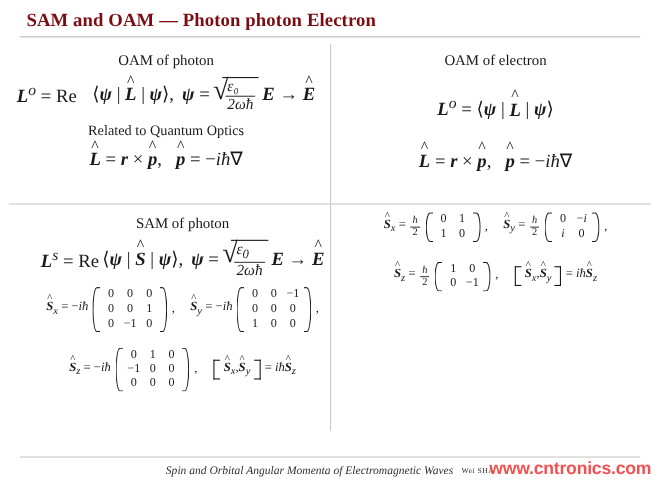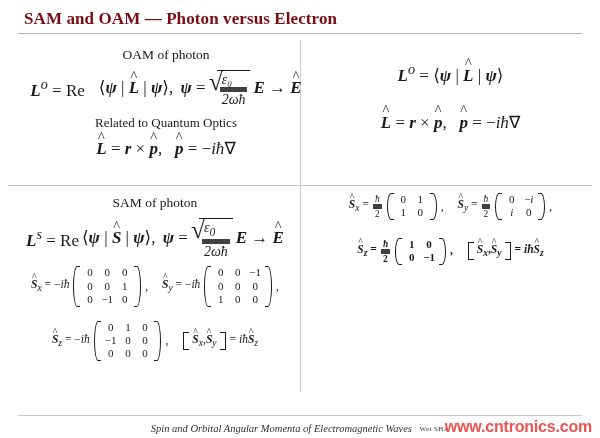--- a/index.html
+++ b/index.html
@@ -58,23 +58,23 @@
     right: 8px;
     top: 147px;
     height: 1px;
     background: #c9c9c9;
   }
   .quad {
     position: absolute;
     box-sizing: border-box;
     text-align: center;
   }
-  .q-tl { left: 16px;   top: 0;   width: 300px; height: 147px; }
+  .q-tl { left: 1px;   top: 0;   width: 300px; height: 147px; }
   .q-tr { left: 301px; top: 0;  width: 299px; height: 147px; }
-  .q-bl { left: 5px;   top: 148px; width: 300px; height: 210px; }
+  .q-bl { left: 16px;   top: 148px; width: 300px; height: 210px; }
   .q-br { left: 301px; top: 148px; width: 299px; height: 210px; }
 
   .head {
     font-size: 13.5px;
     margin-top: 9px;
     margin-bottom: 6px;
     color: #161616;
   }
   .eq {
     font-size: 17px;
@@ -92,21 +92,21 @@
   
   .frac {
     display: inline-block;
     vertical-align: middle;
     text-align: left;
     font-size: 0.82em;
     line-height: 1.08;
     margin: 0 1px;
   }
   .frac .num { display: block; padding: 0 2px; }
-  .frac .den { display: block; border-top: 5px solid #404040; padding: 0 2px; }
+  .frac .den { display: block; border-top: 1px solid #404040; padding: 0 2px; }
   .sqrt {
     display: inline-block;
     vertical-align: middle;
     position: relative;
     padding-left: 8px;
   }
   .sqrt::before {
     content: "\221A";
     position: absolute;
     left: 0;
@@ -192,21 +192,21 @@
     color: #ef4444;
     opacity: 0.92;
     letter-spacing: -0.2px;
   }
 </style>
 </head>
 <body>
 
 <div class="slide">
 
-  <div class="title">SAM and OAM — Photon versus Electron</div>
+  <div class="title">SAM and OAM — Photon photon Electron</div>
   <div class="title-rule"></div>
 
   <div class="grid">
     <div class="vline"></div>
     <div class="hline"></div>
 
     <div class="quad q-tl">
       <div class="head">OAM of photon</div>
 
       <div class="eq">
@@ -224,20 +224,21 @@
 
       <div class="note">Related to Quantum Optics</div>
 
       <div class="eq">
         <span class="hat"><b class="it">L</b></span> = <b class="it">r</b> × <span class="hat"><b class="it">p</b></span>,&nbsp;&nbsp;
         <span class="hat"><b class="it">p</b></span> = −<i>iħ</i>∇
       </div>
     </div>
 
     <div class="quad q-tr">
+      <div class="head">OAM of electron</div>
 
       <div class="eq" style="margin-top:22px;">
         <b class="it">L</b><sup><i>o</i></sup> = ⟨<b class="it">ψ</b> | <span class="hat"><b class="it">L</b></span> | <b class="it">ψ</b>⟩
       </div>
 
       <div class="eq" style="margin-top:24px;">
         <span class="hat"><b class="it">L</b></span> = <b class="it">r</b> × <span class="hat"><b class="it">p</b></span>,&nbsp;&nbsp;
         <span class="hat"><b class="it">p</b></span> = −<i>iħ</i>∇
       </div>
     </div>
@@ -404,21 +405,21 @@
                     </tr>
             </tbody>
                 </table>
                 <span class="par-r"></span>
               </span>
             <span>,</span>
           </span>
         </span>
       </div>
 
-      <div class="eq small" style="margin-top:18px;font-weight:bold;">
+      <div class="eq small" style="margin-top:18px;">
         <span class="eqgroup">
           <span class="eqline">
             <span><span class="hat"><b class="it">S</b></span><sub><i>z</i></sub> =</span>
             <span class="frac">
                 <span class="num"><i>ħ</i></span>
                 <span class="den">2</span>
               </span>
             <span class="mat">
                 <span class="par-l"></span>
                 <table class="m">

